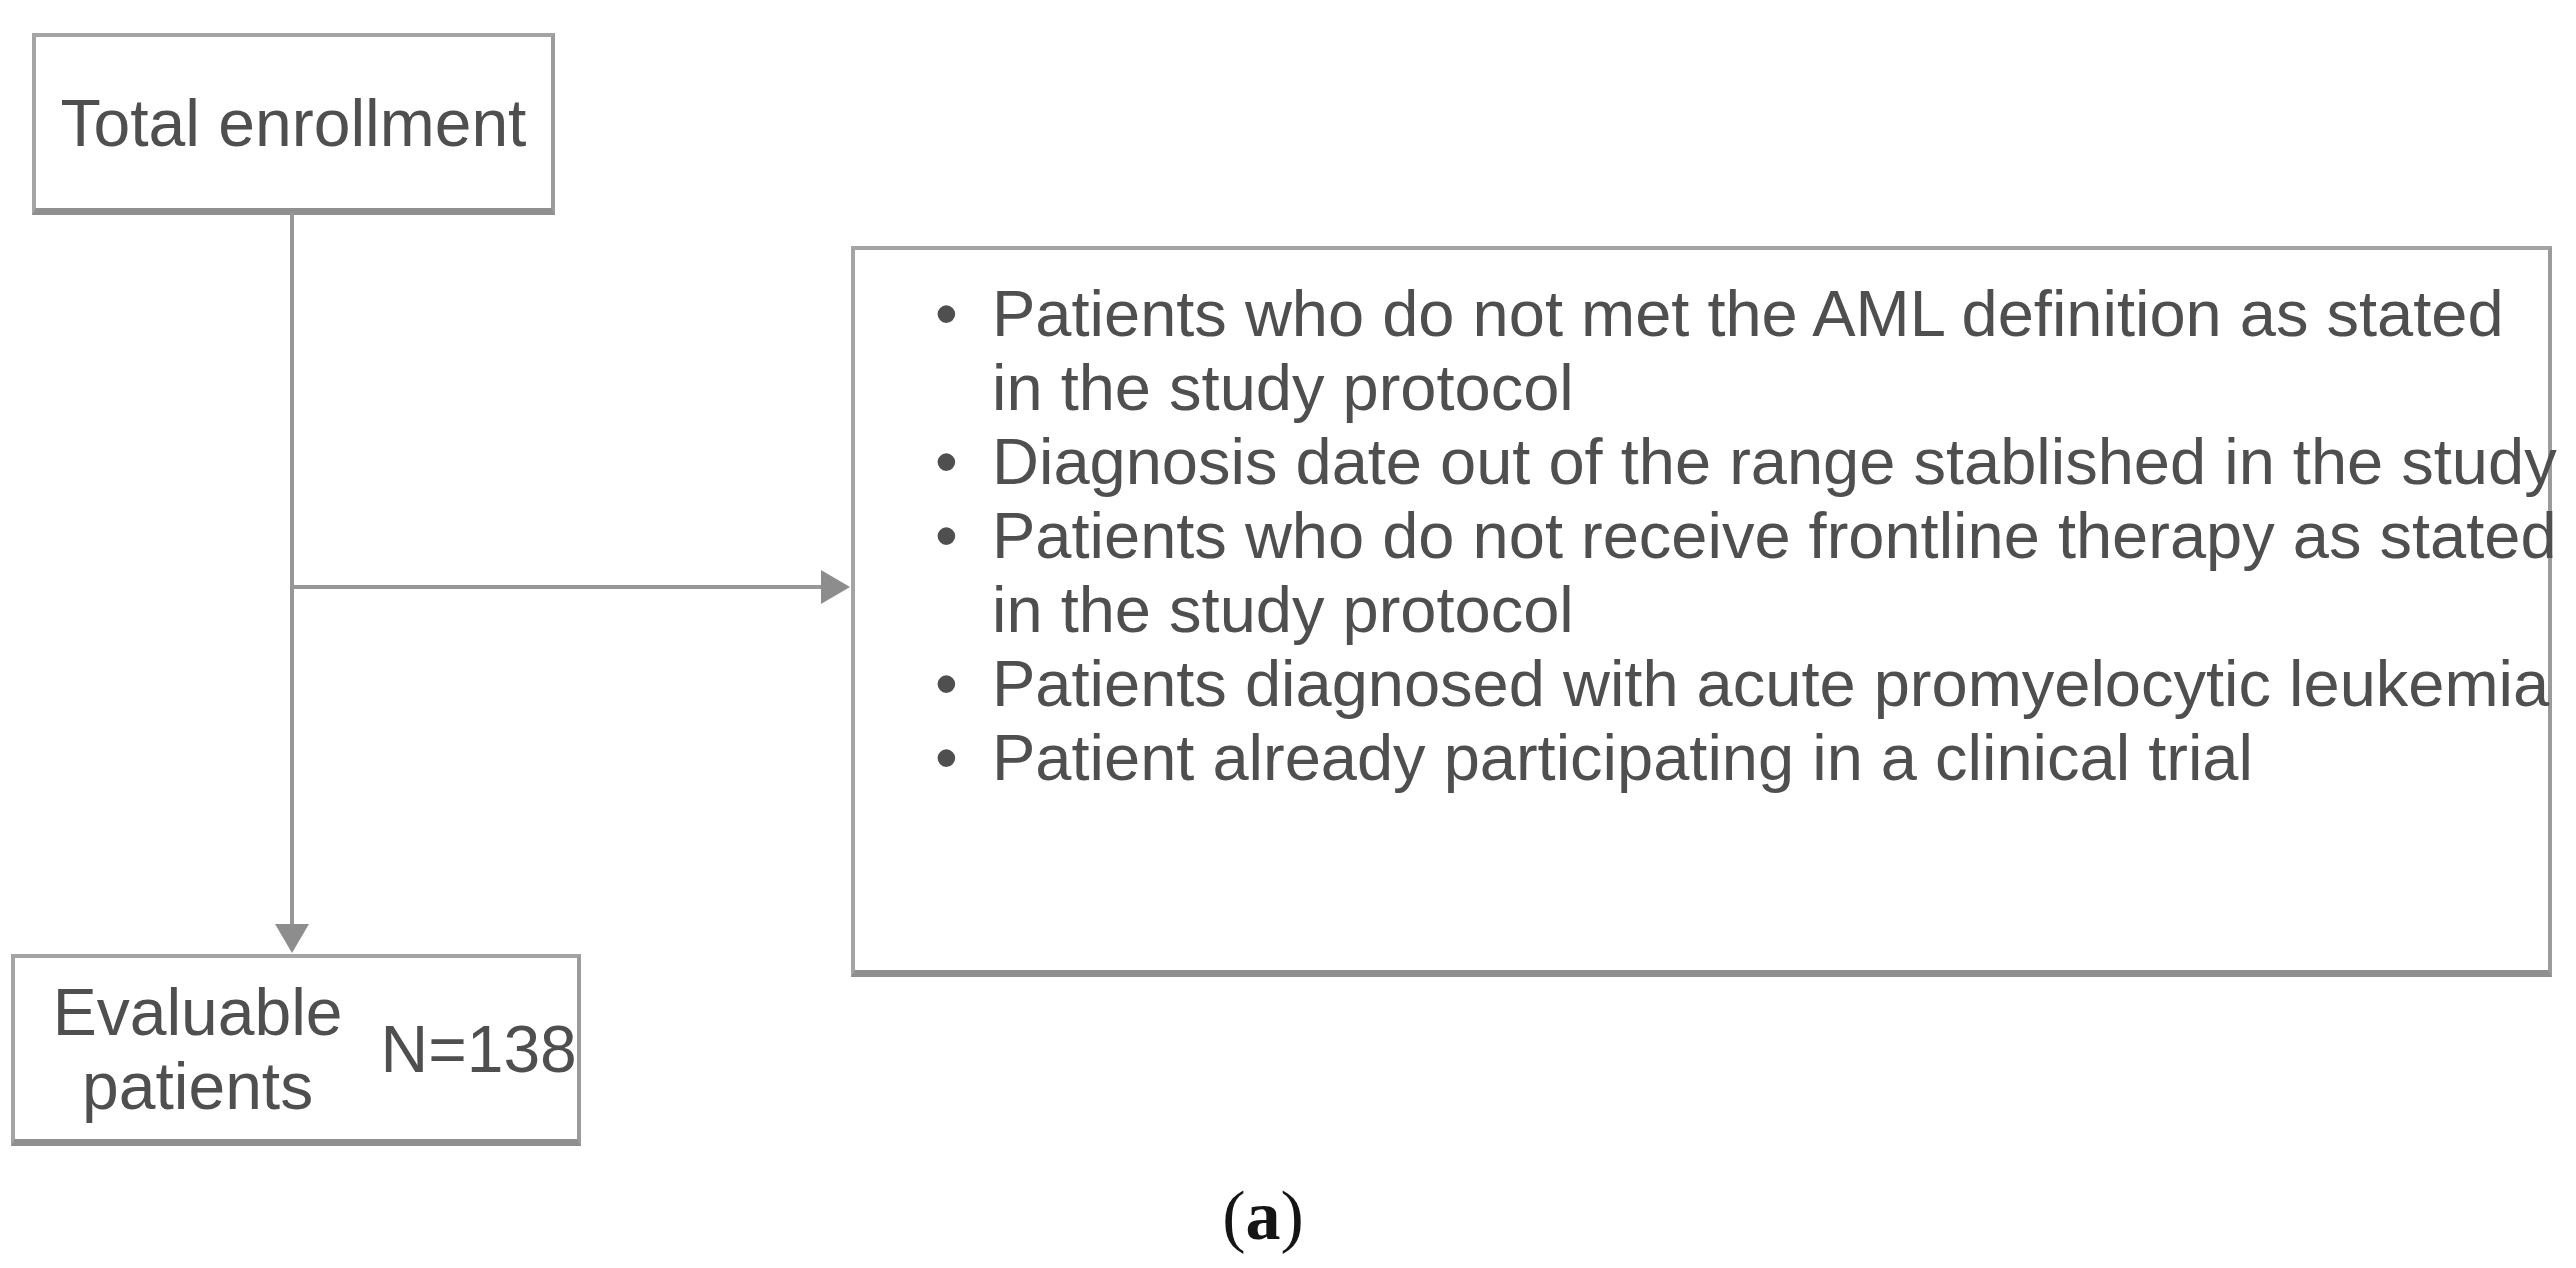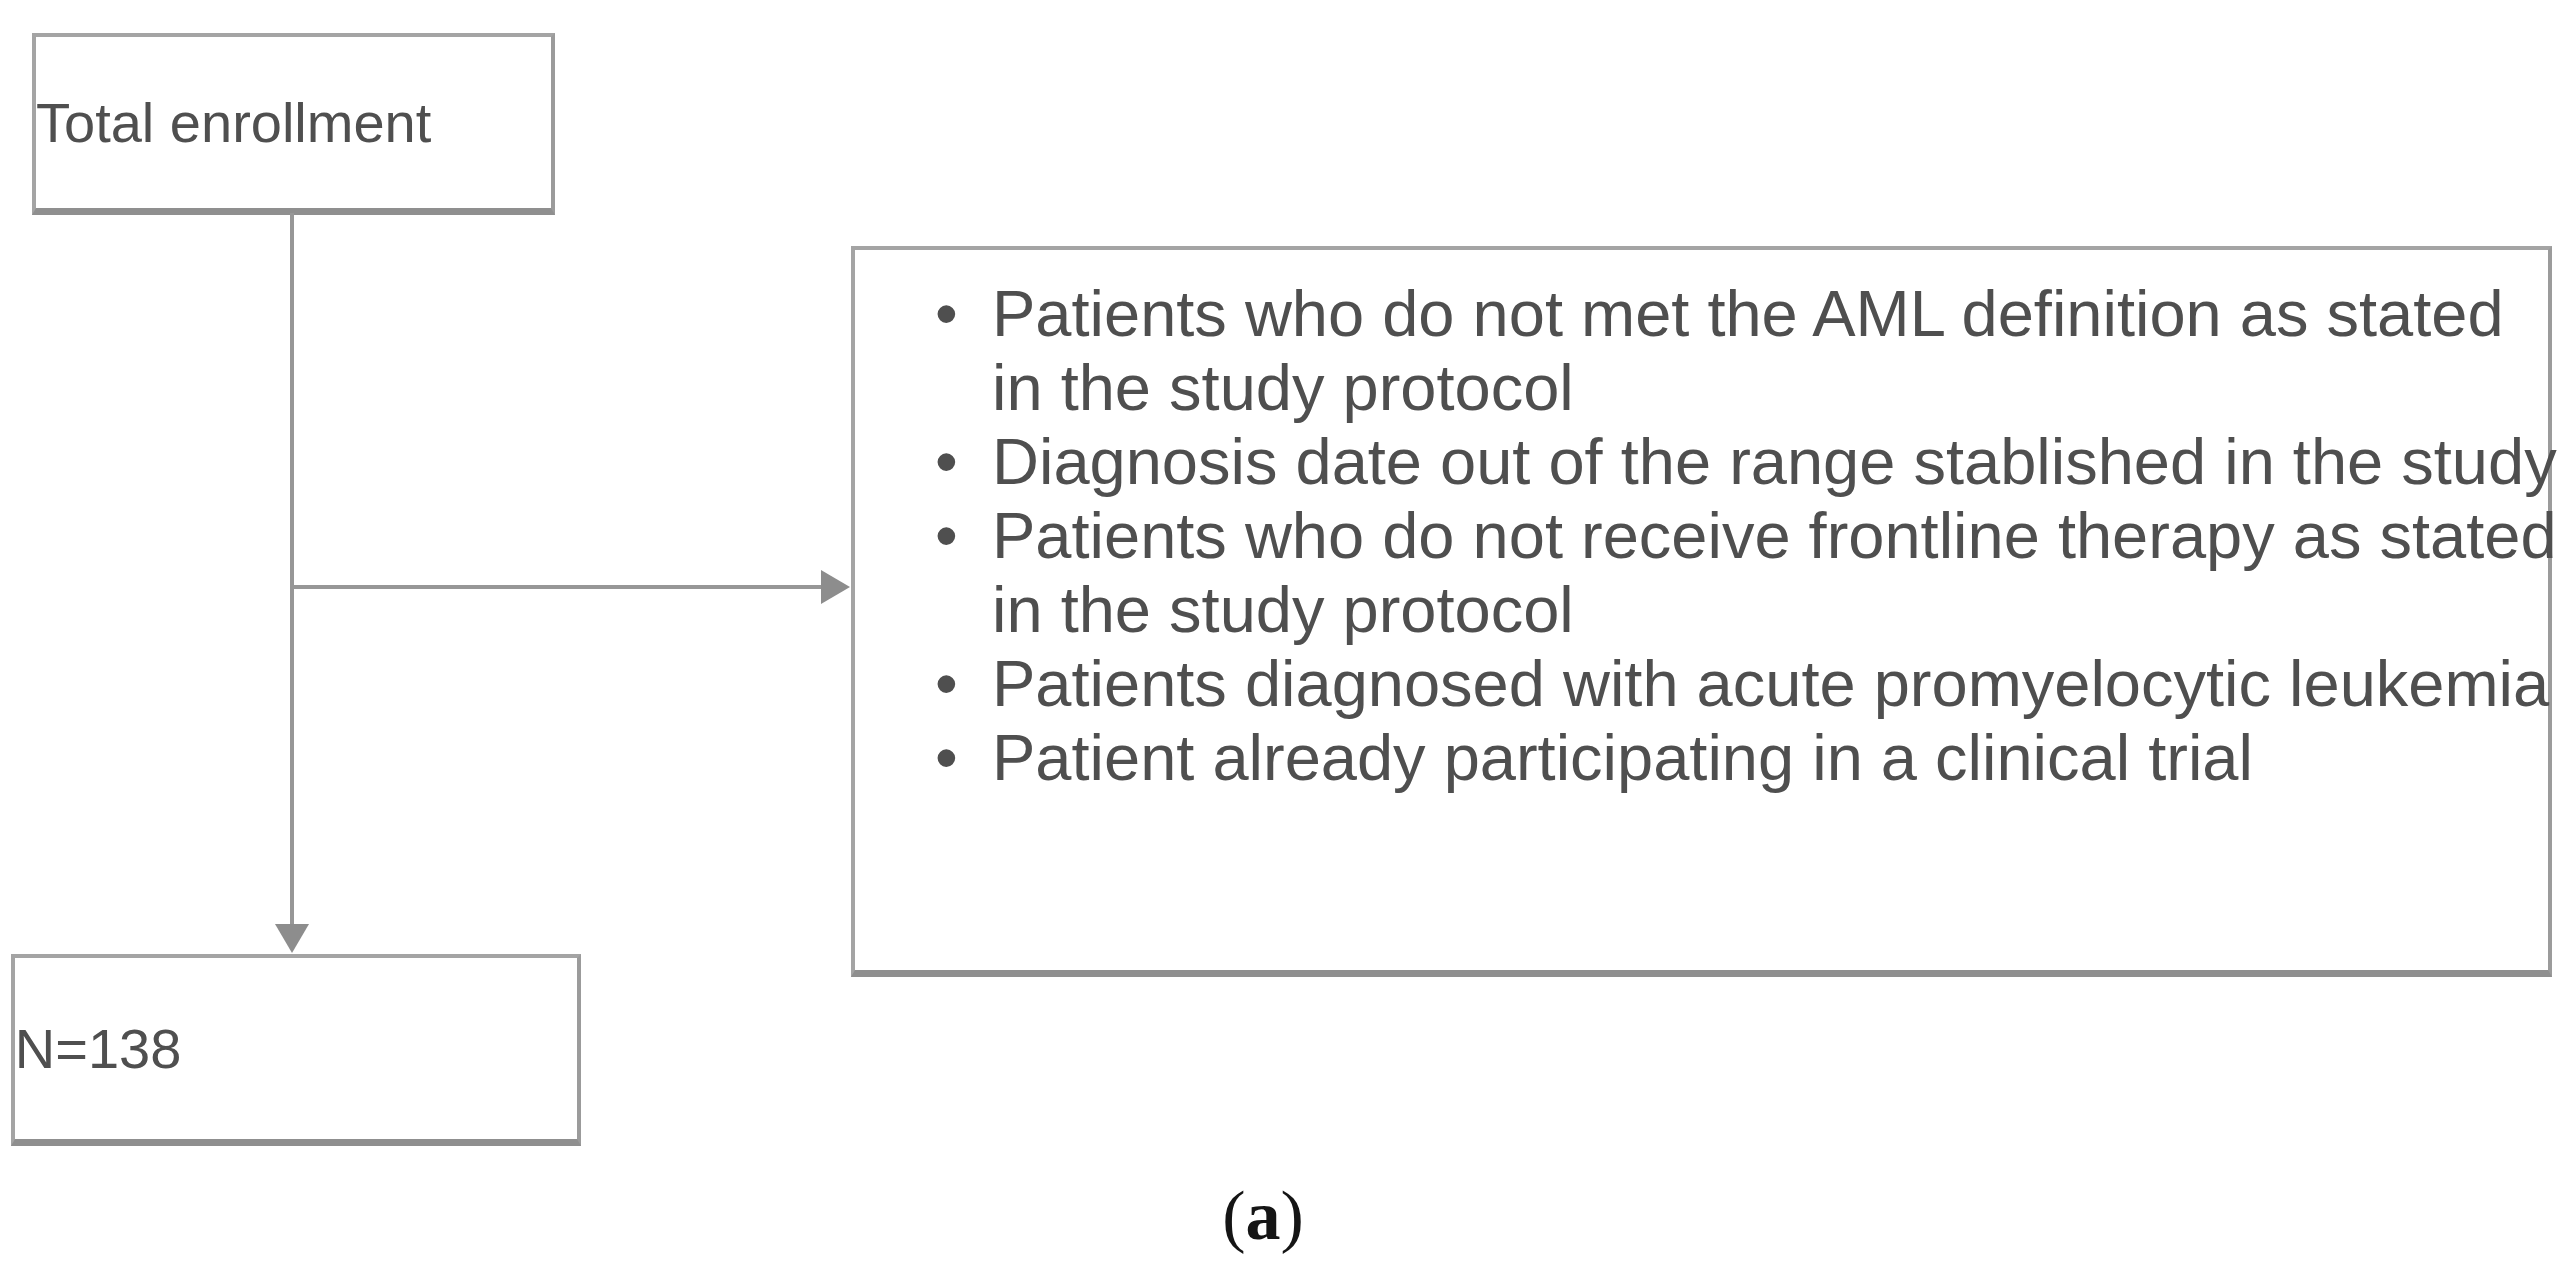--- a/index.html
+++ b/index.html
@@ -22,22 +22,23 @@
     position: absolute;
     box-sizing: border-box;
     background: #ffffff;
     border: 4.2px solid #a4a4a4;
     border-bottom: 7.5px solid #8f8f8f;
     border-right-color: #9b9b9b;
   }
   .node-box {
     display: flex;
     align-items: center;
+    justify-content: center;
     text-align: center;
-    font-size: 56px;
+    font-size: 66px;
     line-height: 74px;
   }
   .box-total {
     left: 32px;
     top: 33px;
     width: 523px;
     height: 182px;
   }
   .box-evaluable {
     left: 10.8px;
@@ -149,19 +150,20 @@
       <div class="bullet-line"><span class="bullet">•</span><span>Patients diagnosed with acute promyelocytic leukemia</span></div>
     </div>
 
     <div>
       <div class="bullet-line"><span class="bullet">•</span><span>Patient already participating in a clinical trial</span></div>
     </div>
 
   </div>
 
   <div class="box node-box box-evaluable">
+    <div>Evaluable patients</div>
     <div>N=138</div>
   </div>
 
   <div class="caption"><span class="cap-paren">(</span><span class="cap-label">a</span><span class="cap-paren">)</span></div>
 
 </div>
 
 
 </body></html>

